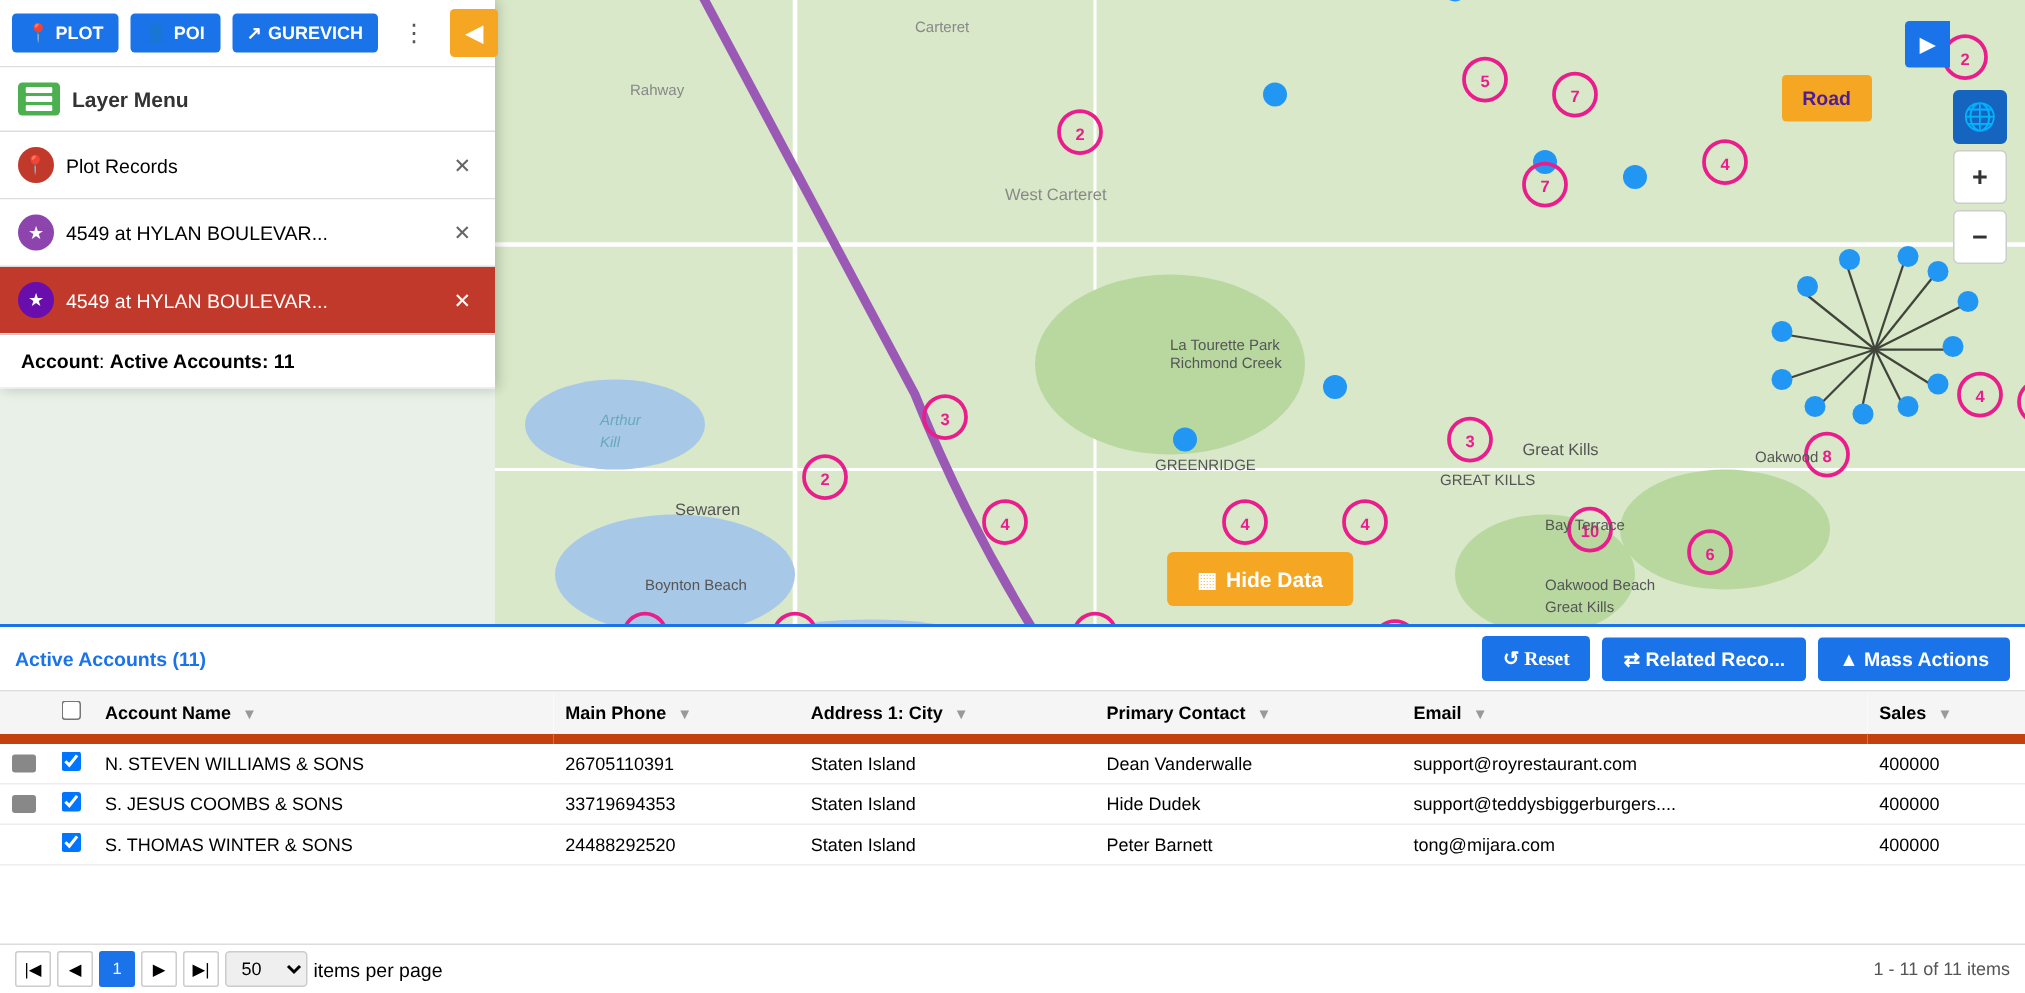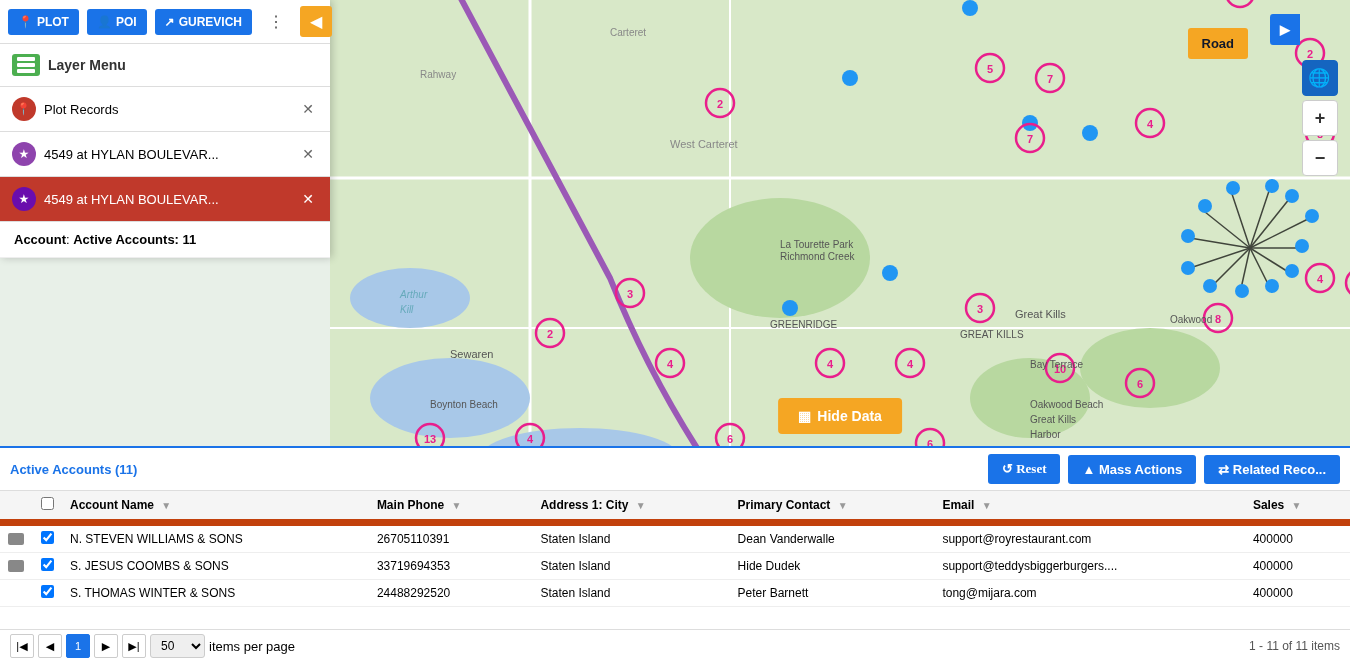--- a/index.html
+++ b/index.html
@@ -36,28 +36,28 @@
     .account-info span { font-weight: bold; }
 
     
     .map-content { position: absolute; left: 330px; top: 0; right: 0; bottom: 0; }
 
     
     .map-controls { position: absolute; right: 12px; top: 60px; display: flex; flex-direction: column; gap: 4px; z-index: 50; }
     .map-ctrl-btn { width: 36px; height: 36px; background: #fff; border: 1px solid #ccc; border-radius: 4px; display: flex; align-items: center; justify-content: center; cursor: pointer; font-size: 18px; font-weight: bold; color: #333; }
     .map-ctrl-btn.globe { background: #1565c0; color: #fff; border-color: #1565c0; }
 
-    .road-btn { position: absolute; right: 52px; top: 14px; background: #f5a623; color: #0f172a; border: none; padding: 8px 14px; font-size: 13px; font-weight: bold; border-radius: 3px; cursor: pointer; z-index: 50; }
+    .road-btn { position: absolute; right: 52px; top: 36px; background: #f5a623; color: #4c1d95; border: none; padding: 8px 14px; font-size: 13px; font-weight: bold; border-radius: 3px; cursor: pointer; z-index: 50; }
     .road-arrow { background: #1a73e8; color: #fff; border: none; padding: 8px 10px; font-size: 13px; font-weight: bold; border-radius: 3px 0 0 3px; cursor: pointer; }
 
     
     .hide-data-btn { position: absolute; left: 50%; transform: translateX(-50%); bottom: 12px; background: #f5a623; color: #fff; border: none; padding: 10px 20px; font-size: 14px; font-weight: bold; border-radius: 4px; cursor: pointer; z-index: 50; display: flex; align-items: center; gap: 6px; }
 
     
-    .bottom-panel { height: 216px; border-top: 2px solid #1a73e8; background: #fff; display: flex; flex-direction: column; }
+    .bottom-panel { height: 246px; border-top: 2px solid #1a73e8; background: #fff; display: flex; flex-direction: column; }
 
     .bottom-toolbar { display: flex; align-items: center; padding: 6px 10px; background: #fff; border-bottom: 1px solid #ddd; gap: 8px; }
     .active-accounts-label { color: #1a73e8; font-size: 13px; font-weight: bold; flex: 1; }
     .action-btn { display: flex; align-items: center; gap: 5px; padding: 7px 14px; border: none; border-radius: 3px; cursor: pointer; font-size: 13px; font-weight: bold; color: #fff; }
     .action-btn.reset { background: #1a73e8; font-family: Liberation Serif, serif; }
     .action-btn.related { background: #1a73e8; }
     .action-btn.mass { background: #1a73e8; }
 
     
     .data-table { flex: 1; overflow-y: auto; }
@@ -326,22 +326,22 @@
       </button>
     </div>
 
   </div>
 
   <div class="bottom-panel">
 
     <div class="bottom-toolbar">
       <span class="active-accounts-label">Active Accounts (11)</span>
       <button class="action-btn reset">↺  Reset</button>
+      <button class="action-btn related">⇄  Related Reco...</button>
       <button class="action-btn mass">▲  Mass Actions</button>
-      <button class="action-btn related">⇄  Related Reco...</button>
     </div>
 
     <div class="data-table">
       <table>
         <thead>
           <tr>
             <th class="checkbox-col"></th>
             <th class="checkbox-col">
               <input type="checkbox" style="">
             </th>

